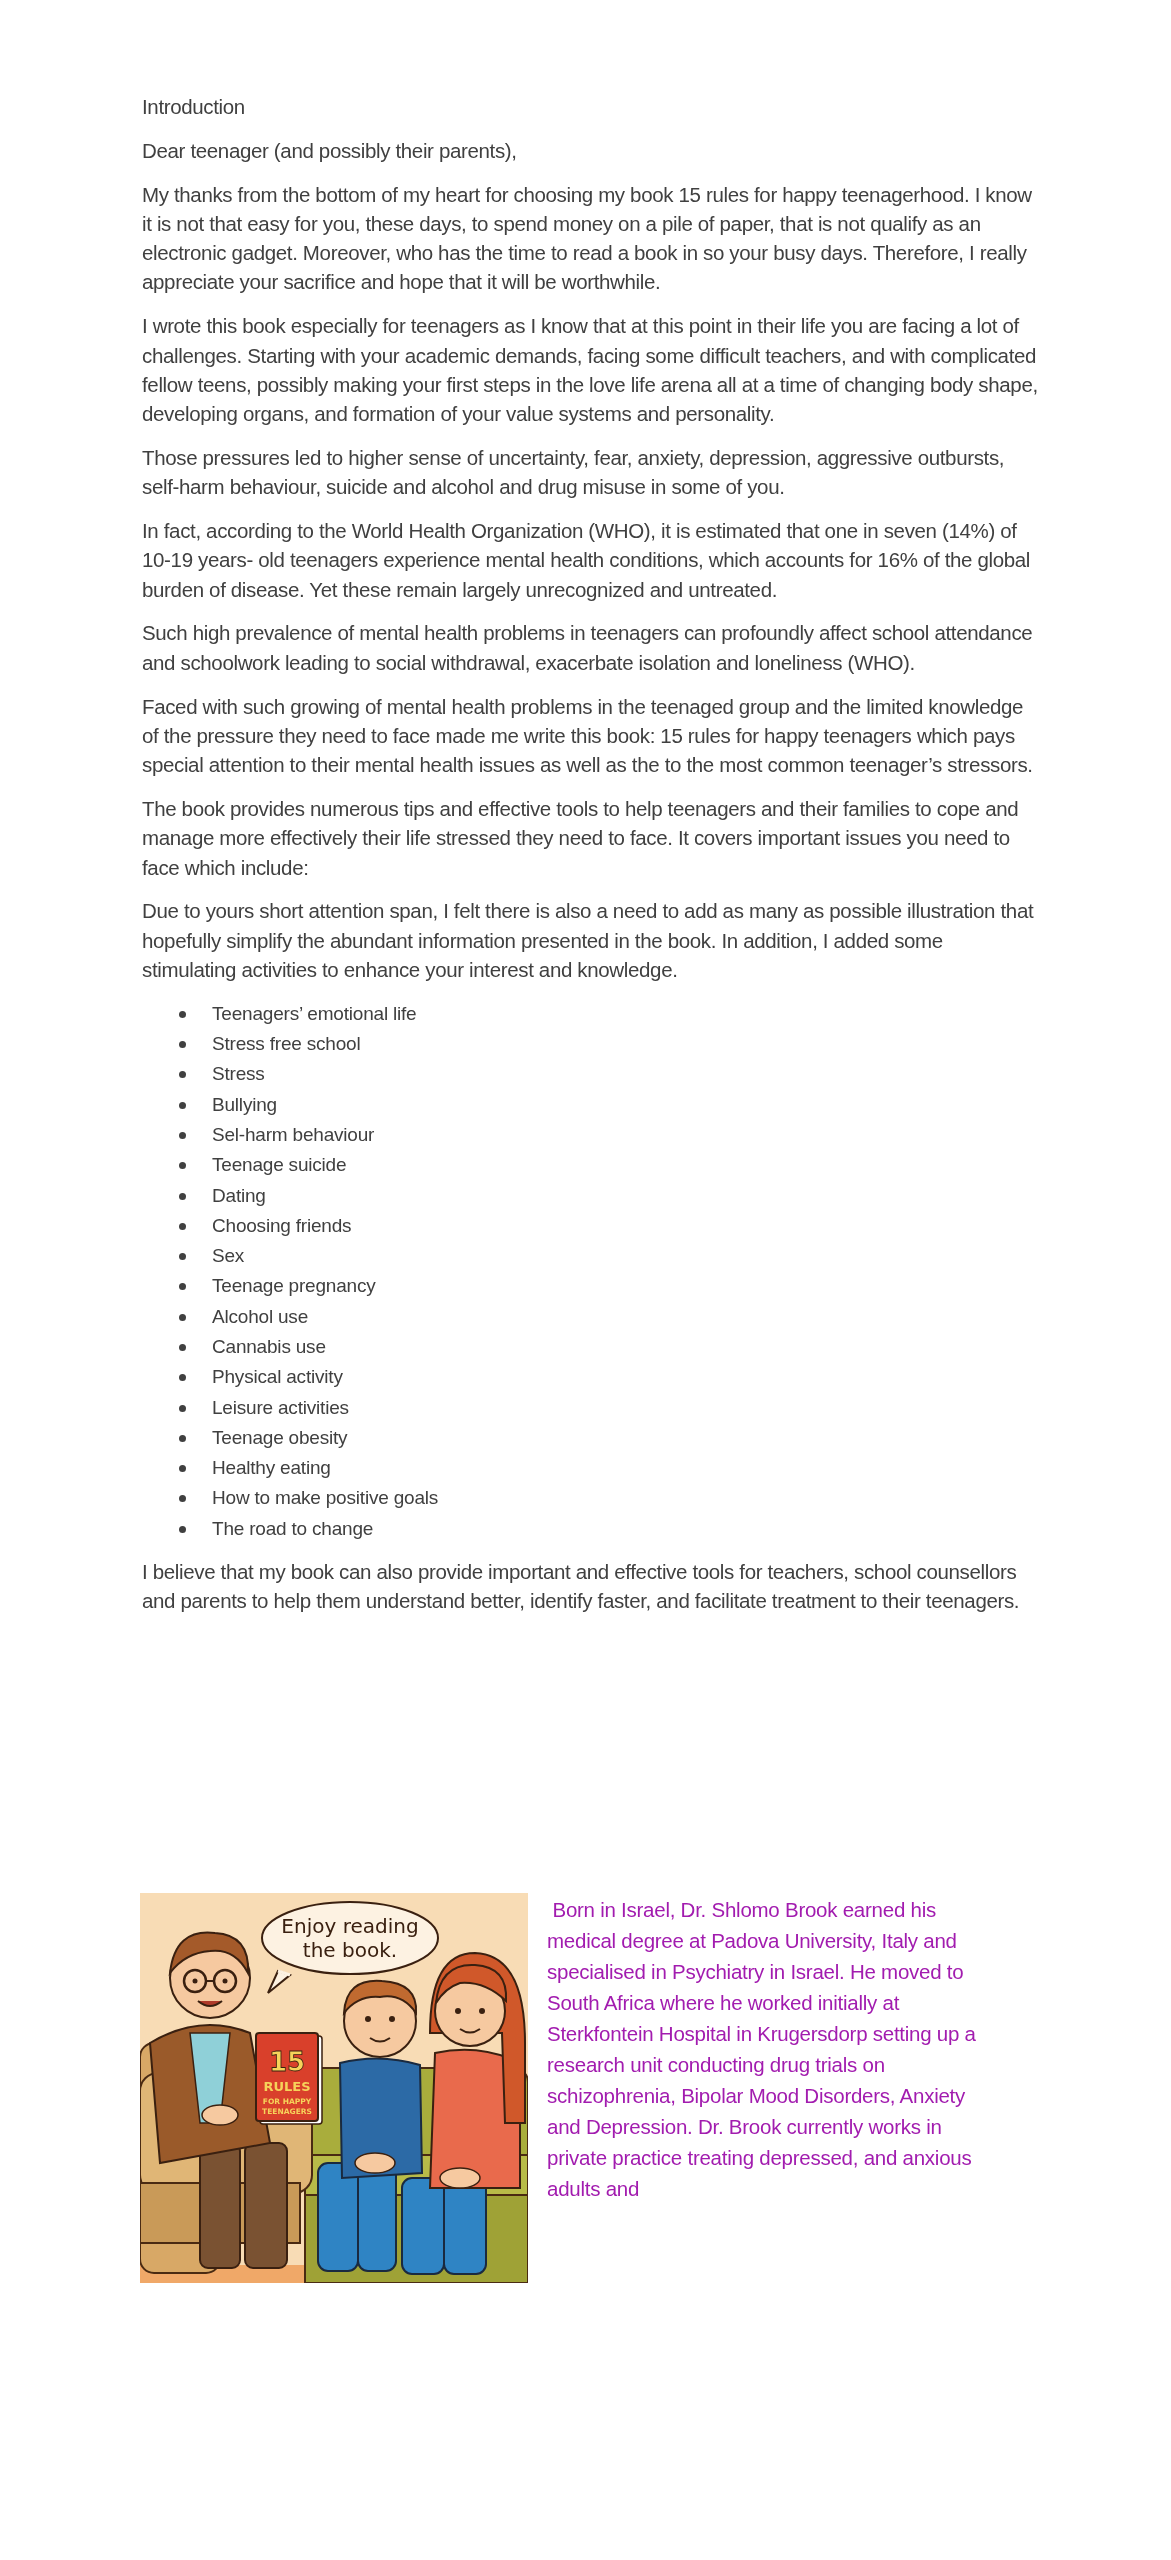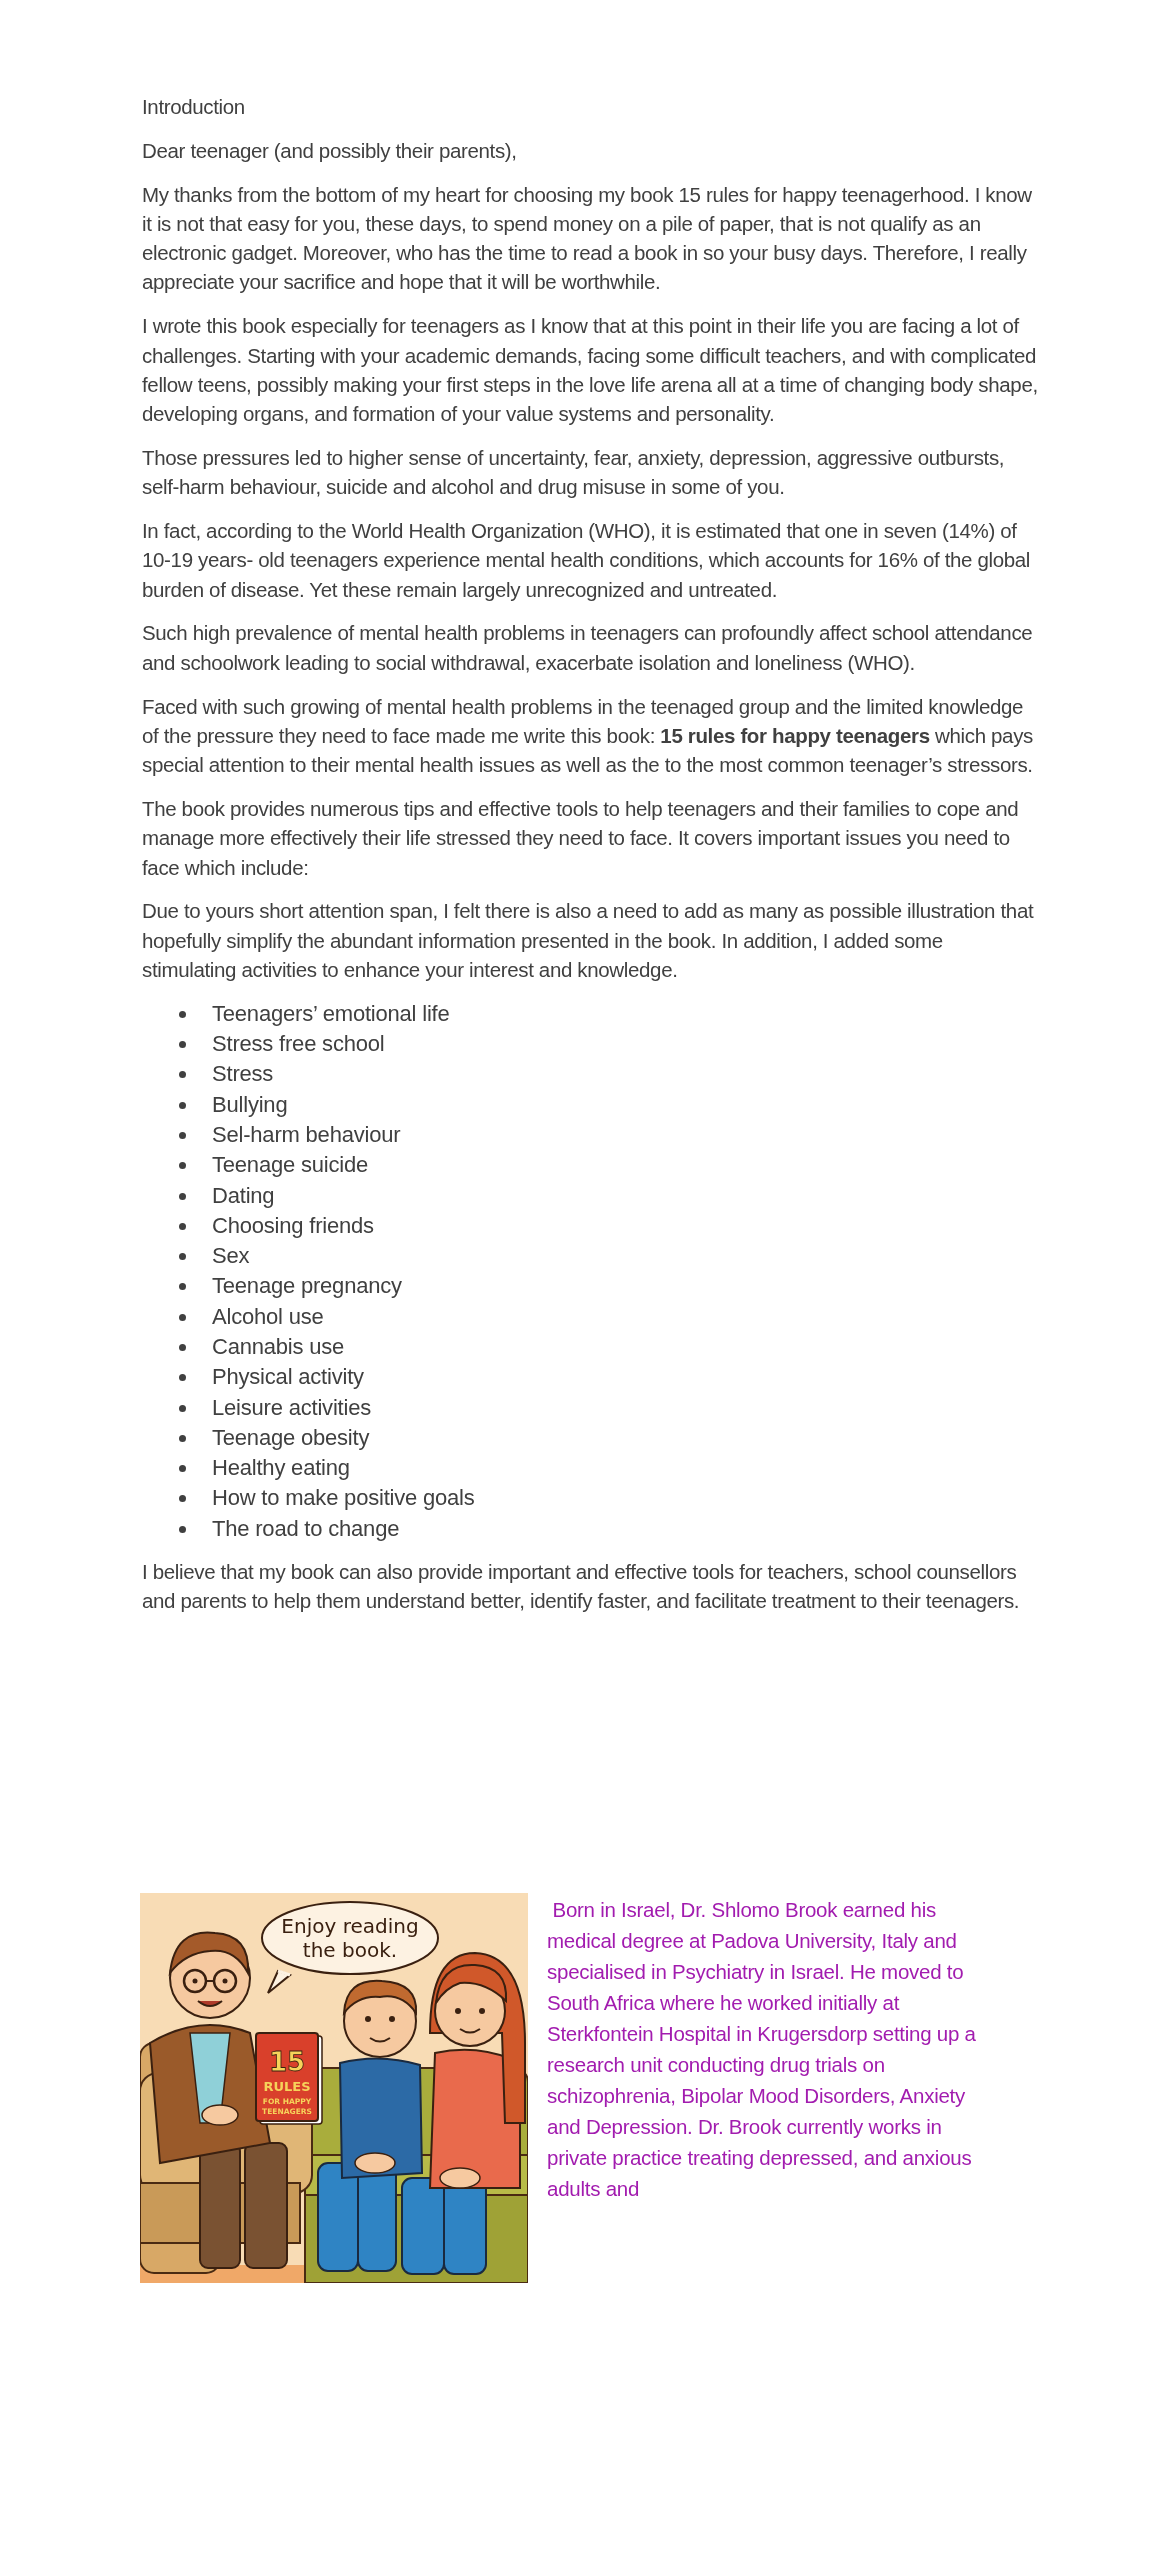--- a/index.html
+++ b/index.html
@@ -1,23 +1,23 @@
 <!DOCTYPE html>
 <html><head>
   <meta charset="utf-8">
   <style>
     * { box-sizing: border-box; margin: 0; padding: 0; }
     html, body { width: 1171px; height: 2560px; background: #ffffff; }
     body { position: relative; font-family: "Liberation Sans", "DejaVu Sans", sans-serif; color: #404040; }
     .page { position: absolute; left: 142px; top: 92px; width: 900px; }
     .p { font-size: 20.5px; line-height: 29.3px; letter-spacing: -0.35px; margin-bottom: 14.5px; }
     .h { font-weight: normal; font-size: 20.5px; line-height: 29.3px; letter-spacing: -0.35px; margin-bottom: 14.5px; }
-    .bold { font-weight: bold; }
+    .bold { font-weight: normal; }
     ul.bullets { list-style: none; margin: 0 0 13px 0; }
-    ul.bullets li { position: relative; padding-left: 70px; font-size: 22px; line-height: 30.3px; letter-spacing: -0.2px; }
+    ul.bullets li { position: relative; padding-left: 70px; font-size: 19px; line-height: 30.3px; letter-spacing: -0.2px; }
     ul.bullets li .dot { position: absolute; left: 37px; top: 12px; width: 7px; height: 7px; border-radius: 50%; background: #404040; }
     .bio-row { position: absolute; left: 140px; top: 1893px; width: 900px; }
     .illustration { position: absolute; left: 0; top: 0; width: 388px; height: 390px; overflow: hidden; background: #f8dcb5; }
     .bio { position: absolute; left: 407px; top: 1px; width: 500px; color: #a21caf; font-size: 20.5px; line-height: 31px; letter-spacing: -0.25px; white-space: pre-wrap; }
     svg text { font-family: "DejaVu Sans", "Liberation Sans", sans-serif; }
   </style>
 </head>
 <body>
 
 <div class="page">

